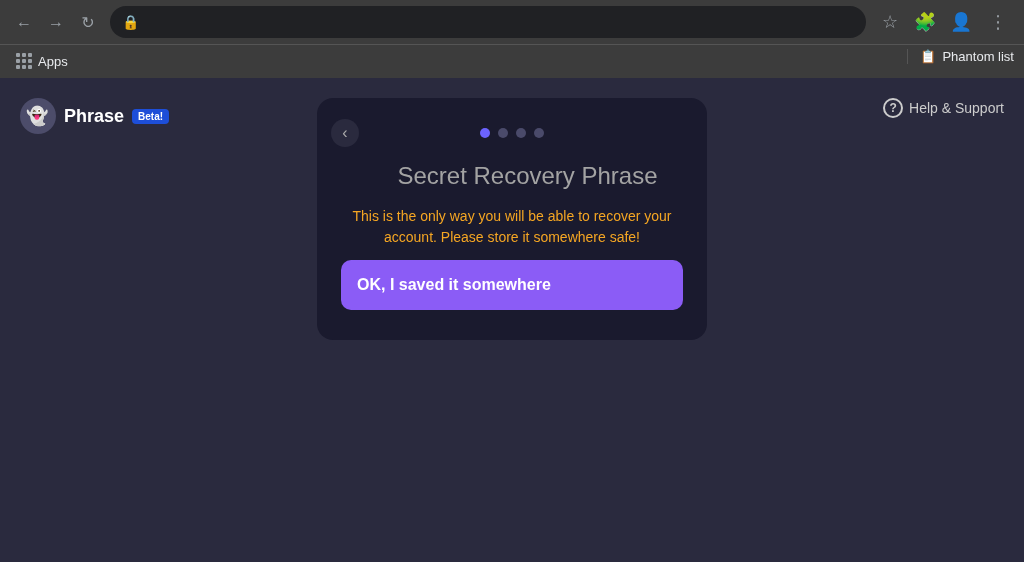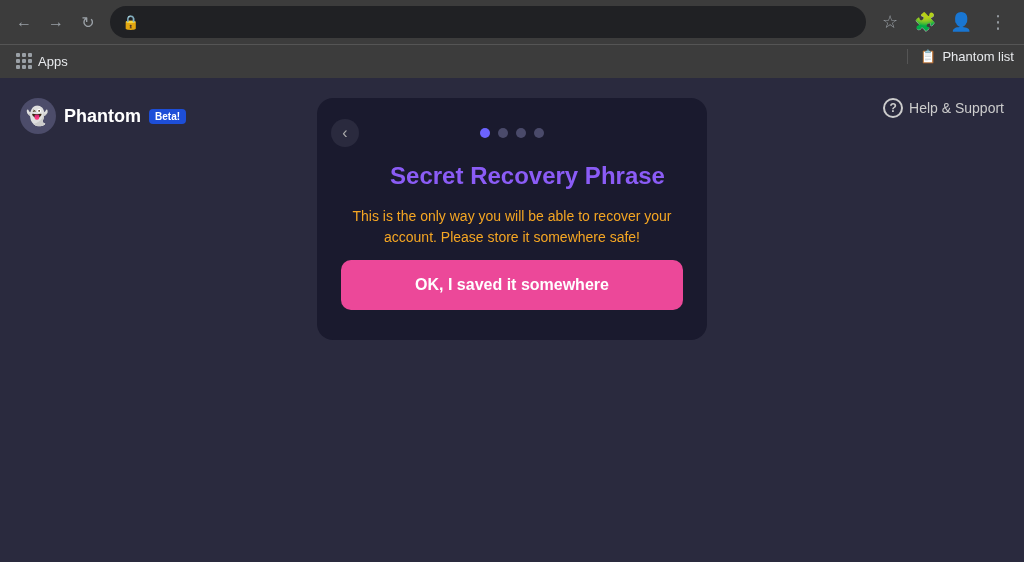--- a/index.html
+++ b/index.html
@@ -227,23 +227,23 @@
       height: 10px;
       border-radius: 50%;
       background: #4a4a6a;
     }
     .dot.active {
       background: #6c63ff;
     }
 
     
     .card-title {
-      color: #8b5cf6;
+      color: #a3a3a3;
       font-size: 24px;
-      font-weight: bold;
+      font-weight: normal;
       text-align: center;
       margin-bottom: 16px;
       margin-left: 31px;
     }
 
     
     .warning-text {
       color: #f5a623;
       font-size: 14px;
       text-align: center;
@@ -266,28 +266,28 @@
       line-height: 1.8;
       text-align: center;
       font-family: monospace;
       word-spacing: 12px;
     }
 
     
     .ok-button {
       width: 100%;
       padding: 16px;
-      background: #ec4899;
+      background: #8b5cf6;
       border: none;
       border-radius: 10px;
       color: #fff;
       font-size: 16px;
       font-weight: bold;
       cursor: pointer;
-      text-align: center;
+      text-align: left;
     }
   </style>
 </head>
 <body>
 
 <div class="browser-chrome">
 
   <div class="browser-toolbar">
     <div class="nav-buttons">
       <button class="nav-btn">←</button>
@@ -324,21 +324,21 @@
       <span>📋</span>
       <span>Phantom list</span>
     </div>
   </div>
 </div>
 
 <div class="page-content">
 
   <div class="logo-area">
     <div class="phantom-avatar">👻</div>
-    <span class="phantom-name">Phantom</span>
+    <span class="phantom-name">Phrase</span>
     <span class="beta-badge">Beta!</span>
   </div>
 
   <div class="help-support">
     <div class="help-icon">?</div>
     <span>Help &amp; Support</span>
   </div>
 
   <div class="card">
 

